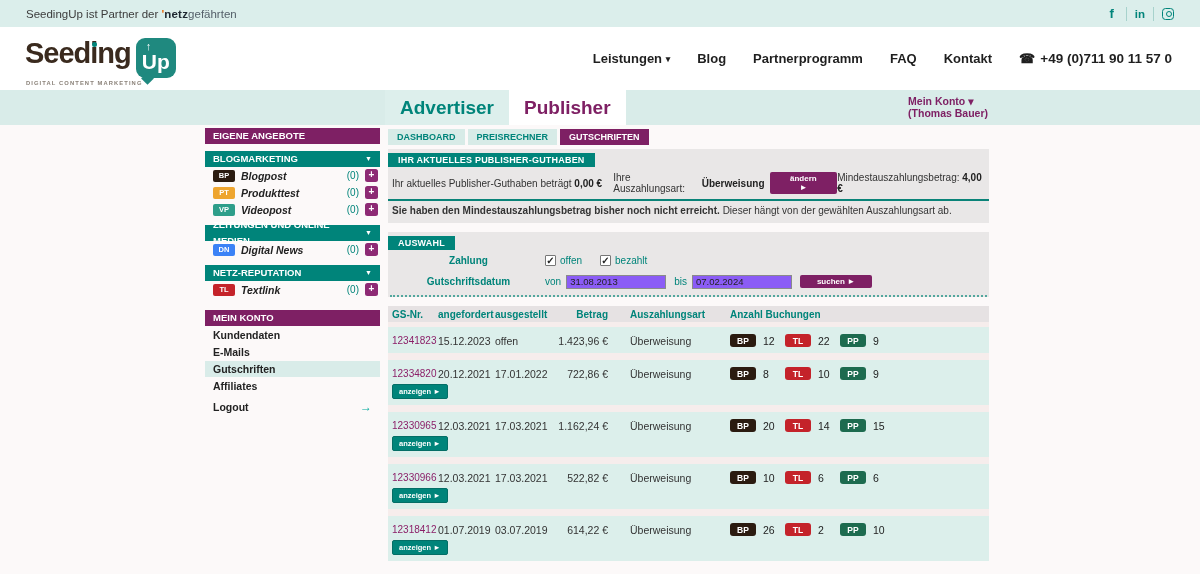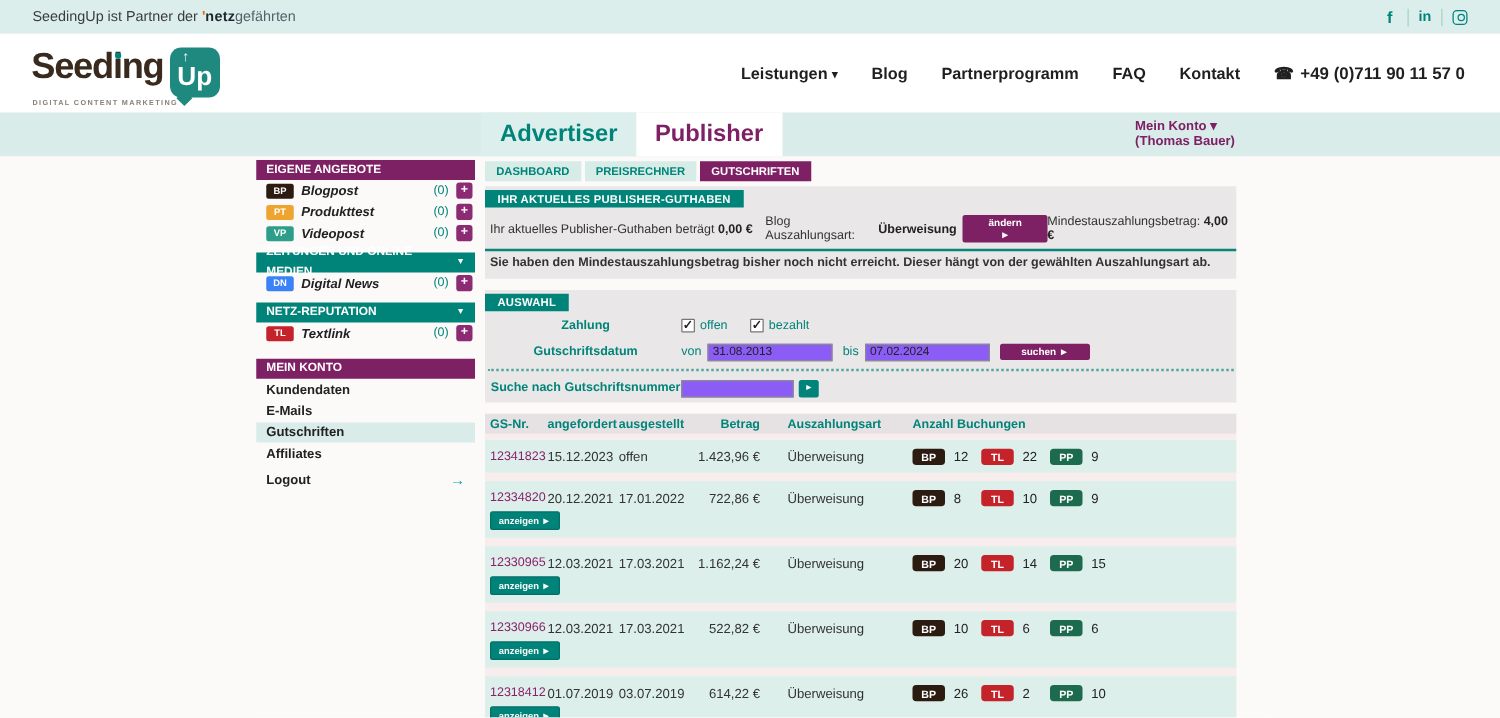--- a/index.html
+++ b/index.html
@@ -81,21 +81,21 @@
                height:14px; line-height:14px; padding:0 10px; letter-spacing:.2px; }
 
   .guthaben-row { display:flex; align-items:center; padding:5px 6px 5px 4px; font-size:10px; color:#333; }
   .guthaben-row b { color:#222; }
   .g-col1 { width:232px; }
   .g-col2 { display:flex; align-items:center; gap:5px; }
   .g-col3 { margin-left:auto; }
   .btn-purple { background:#7e2064; color:#fff; font-size:8px; font-weight:bold; border:none;
                 padding:2px 17px; border-radius:2px; cursor:pointer; font-family:inherit; }
   .teal-divider { border-top:2px solid #0a8378; }
-  .notice { padding:4px 4px 7px 4px; font-size:10px; color:#333;font-weight:bold; }
+  .notice { padding:4px 4px 7px 4px; font-size:10px; color:#333; }
 
   .f-row { display:flex; align-items:center; padding:4.5px 4px; font-size:10px; }
   .f-label { width:153px; color:#00847a; font-weight:bold; flex:none;text-align:center; }
   .f-sub { color:#00847a; margin-right:5px; }
   .cb { width:11px; height:11px; background:#fff; border:1px solid #777; border-radius:1px; margin-right:4px;
         font-size:10px; line-height:10px; text-align:center; color:#222; font-weight:bold; cursor:pointer; }
   .cb-label { color:#00847a; margin-right:18px; }
   .inp { height:14px; border:1px solid #8a8a8a; background:#8b5cf6; font-size:9.5px; padding:0 3px;
          font-family:inherit; color:#222; }
   .inp.date { width:100px; margin-right:8px; }
@@ -180,20 +180,24 @@
     </div>
     <div class="account">
       <div>Mein Konto ▾</div>
       <div>(Thomas Bauer)</div>
     </div>
   </div>
 
   <div class="sidebar">
     <div class="sb-h purple">EIGENE ANGEBOTE</div>
 
+    <div class="sb-h teal">
+      <span>BLOGMARKETING</span>
+      <span class="tri">▼</span>
+    </div>
     <div class="sb-item">
       <span class="code-badge c-BP">BP</span>
       <span class="sb-label">Blogpost</span>
       <span class="sb-count">(0)</span>
       <span class="sb-plus">+</span>
     </div>
     <div class="sb-item">
       <span class="code-badge c-PT">PT</span>
       <span class="sb-label">Produkttest</span>
       <span class="sb-count">(0)</span>
@@ -248,21 +252,21 @@
       <span class="mtab active">GUTSCHRIFTEN</span>
     </div>
 
     <div class="section">
       <div class="sec-title">IHR AKTUELLES PUBLISHER-GUTHABEN</div>
       <div class="guthaben-row">
         <div class="g-col1">
           <span>Ihr aktuelles Publisher-Guthaben beträgt </span><b>0,00 €</b>
         </div>
         <div class="g-col2">
-          <span>Blog Auszahlungsart: </span>
+          <span>Ihre Auszahlungsart: </span>
             <b>Überweisung</b>
           <button class="btn-purple">ändern ►</button>
         </div>
         <div class="g-col3">
           <span>Mindestauszahlungsbetrag: </span><b>4,00 €</b>
         </div>
       </div>
       <div class="teal-divider"></div>
       <div class="notice">
         <b>Sie haben den Mindestauszahlungsbetrag bisher noch nicht erreicht. </b><span>Dieser hängt von der gewählten Auszahlungsart ab.</span>
@@ -282,25 +286,20 @@
       </div>
       <div class="f-row">
         <span class="f-label">Gutschriftsdatum</span>
         <span class="f-sub">von</span>
         <input class="inp date" value="31.08.2013" style="">
         <span class="f-sub">bis</span>
         <input class="inp date" value="07.02.2024" style="">
         <button class="btn-purple">suchen ►</button>
       </div>
       <div class="dotted-divider"></div>
-      <div class="f-row">
-        <span class="f-label">Suche nach Gutschriftsnummer</span>
-        <input class="inp nummer" value="" style="">
-        <button class="btn-go">►</button>
-      </div>
     </div>
 
     <div class="table-wrap">
       <div class="thead">
         <span class="hcell">GS-Nr.</span>
         <span class="hcell">angefordert</span>
         <span class="hcell">ausgestellt</span>
         <span class="hcell r">Betrag</span>
         <span class="hcell"></span>
         <span class="hcell">Auszahlungsart</span>

